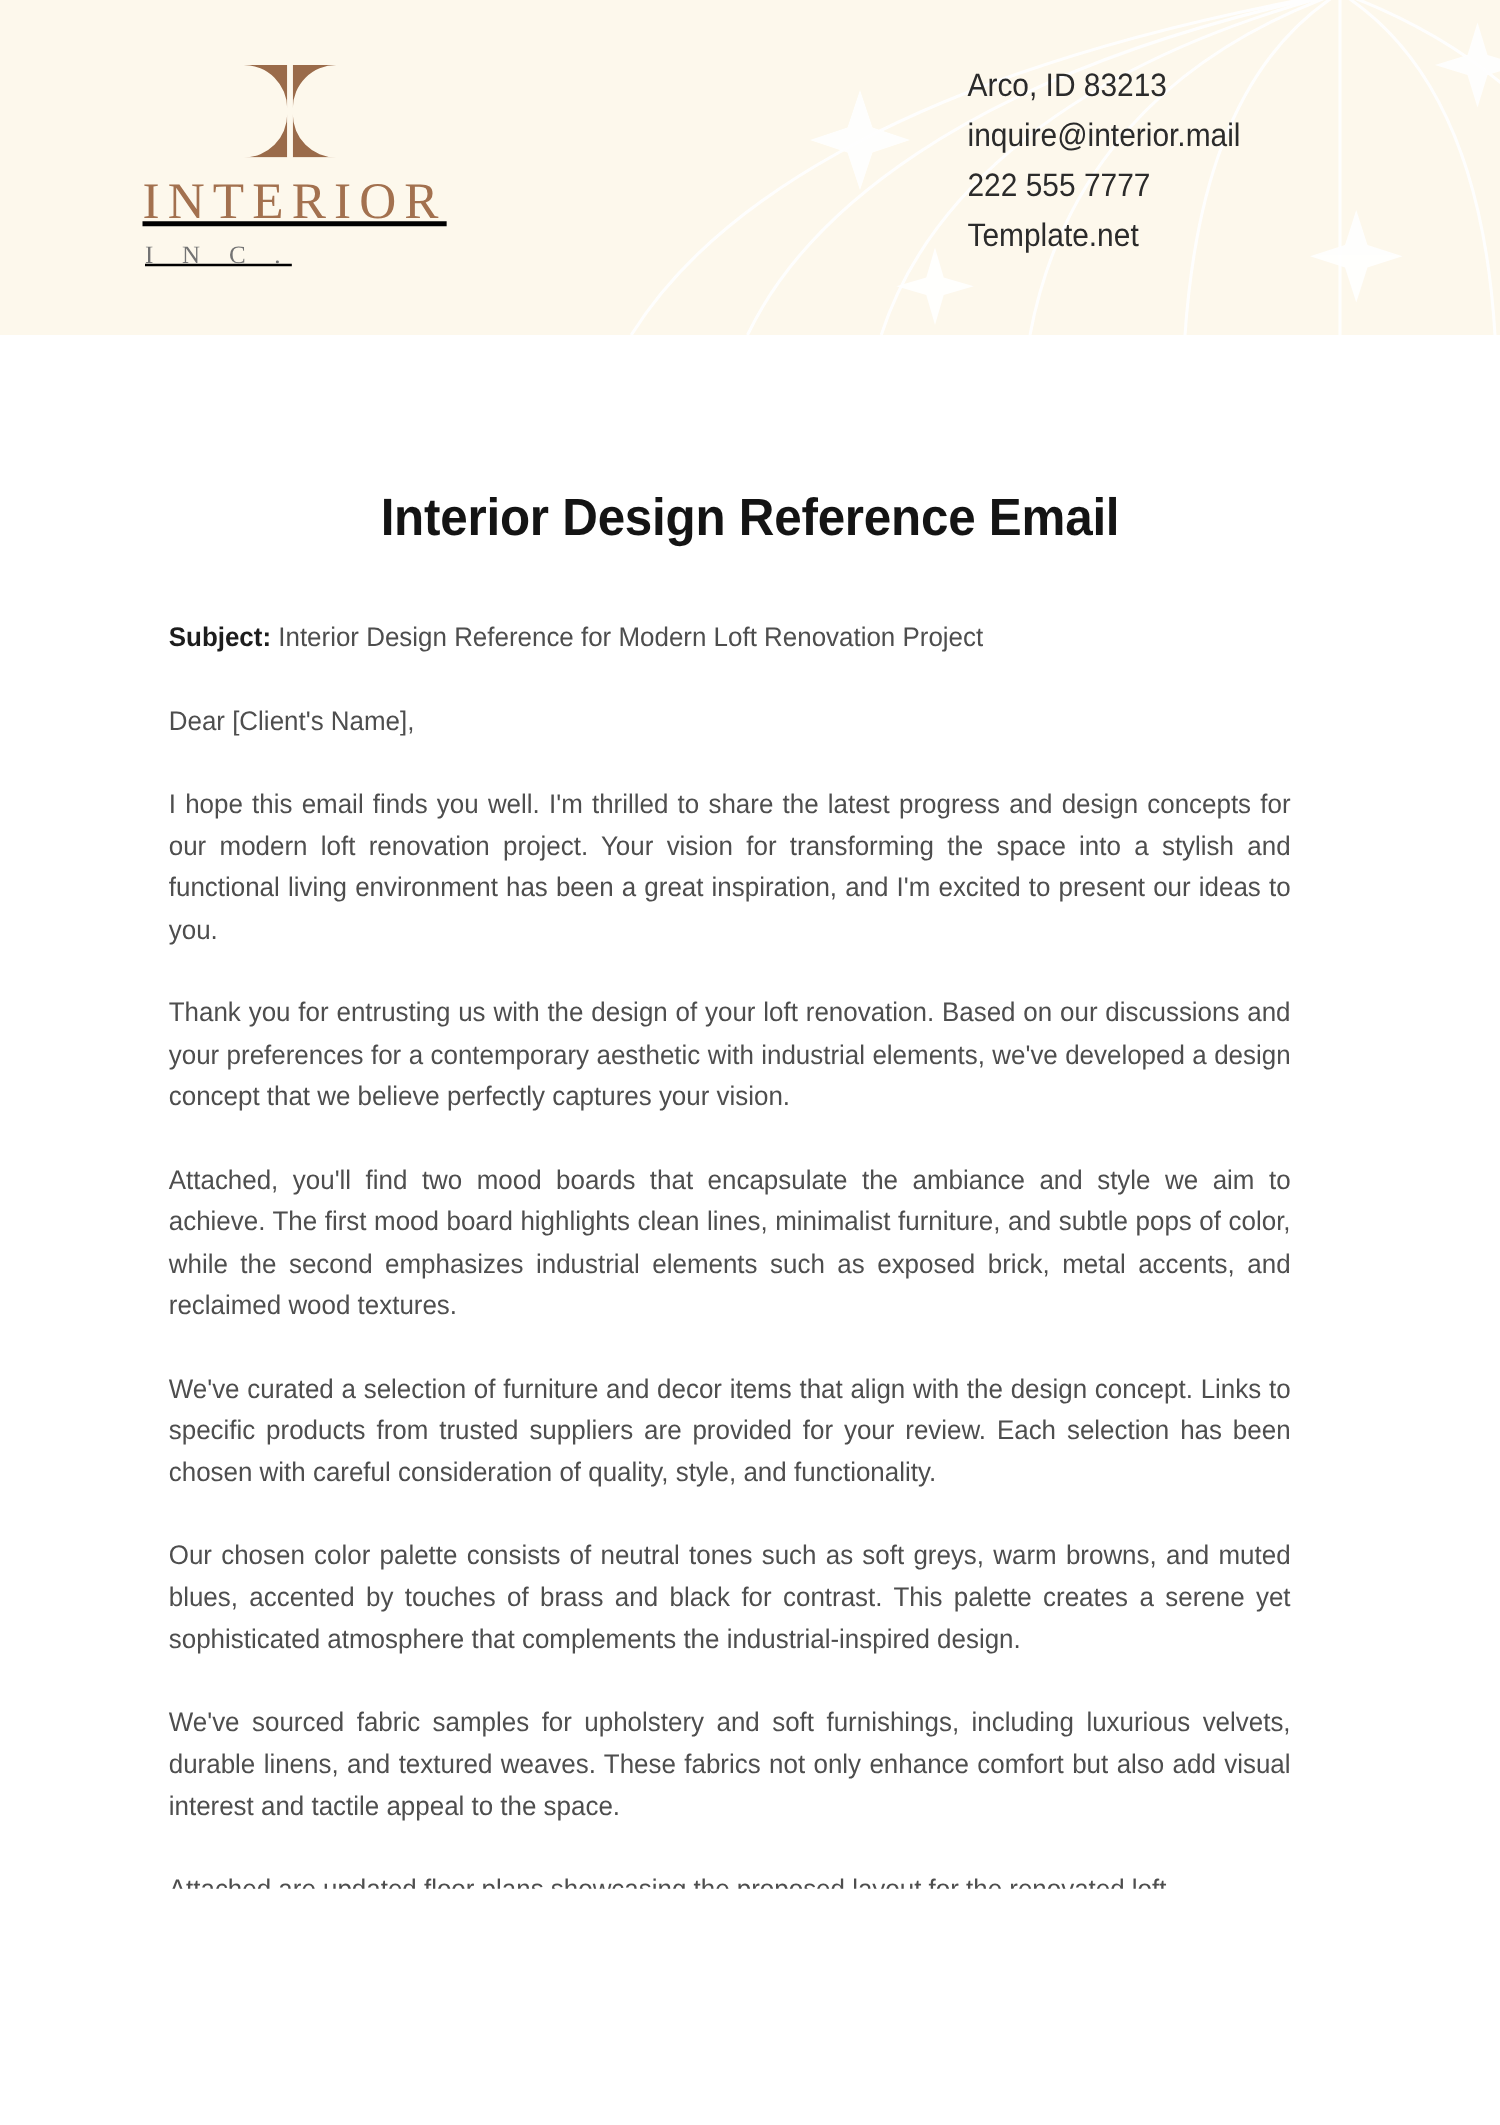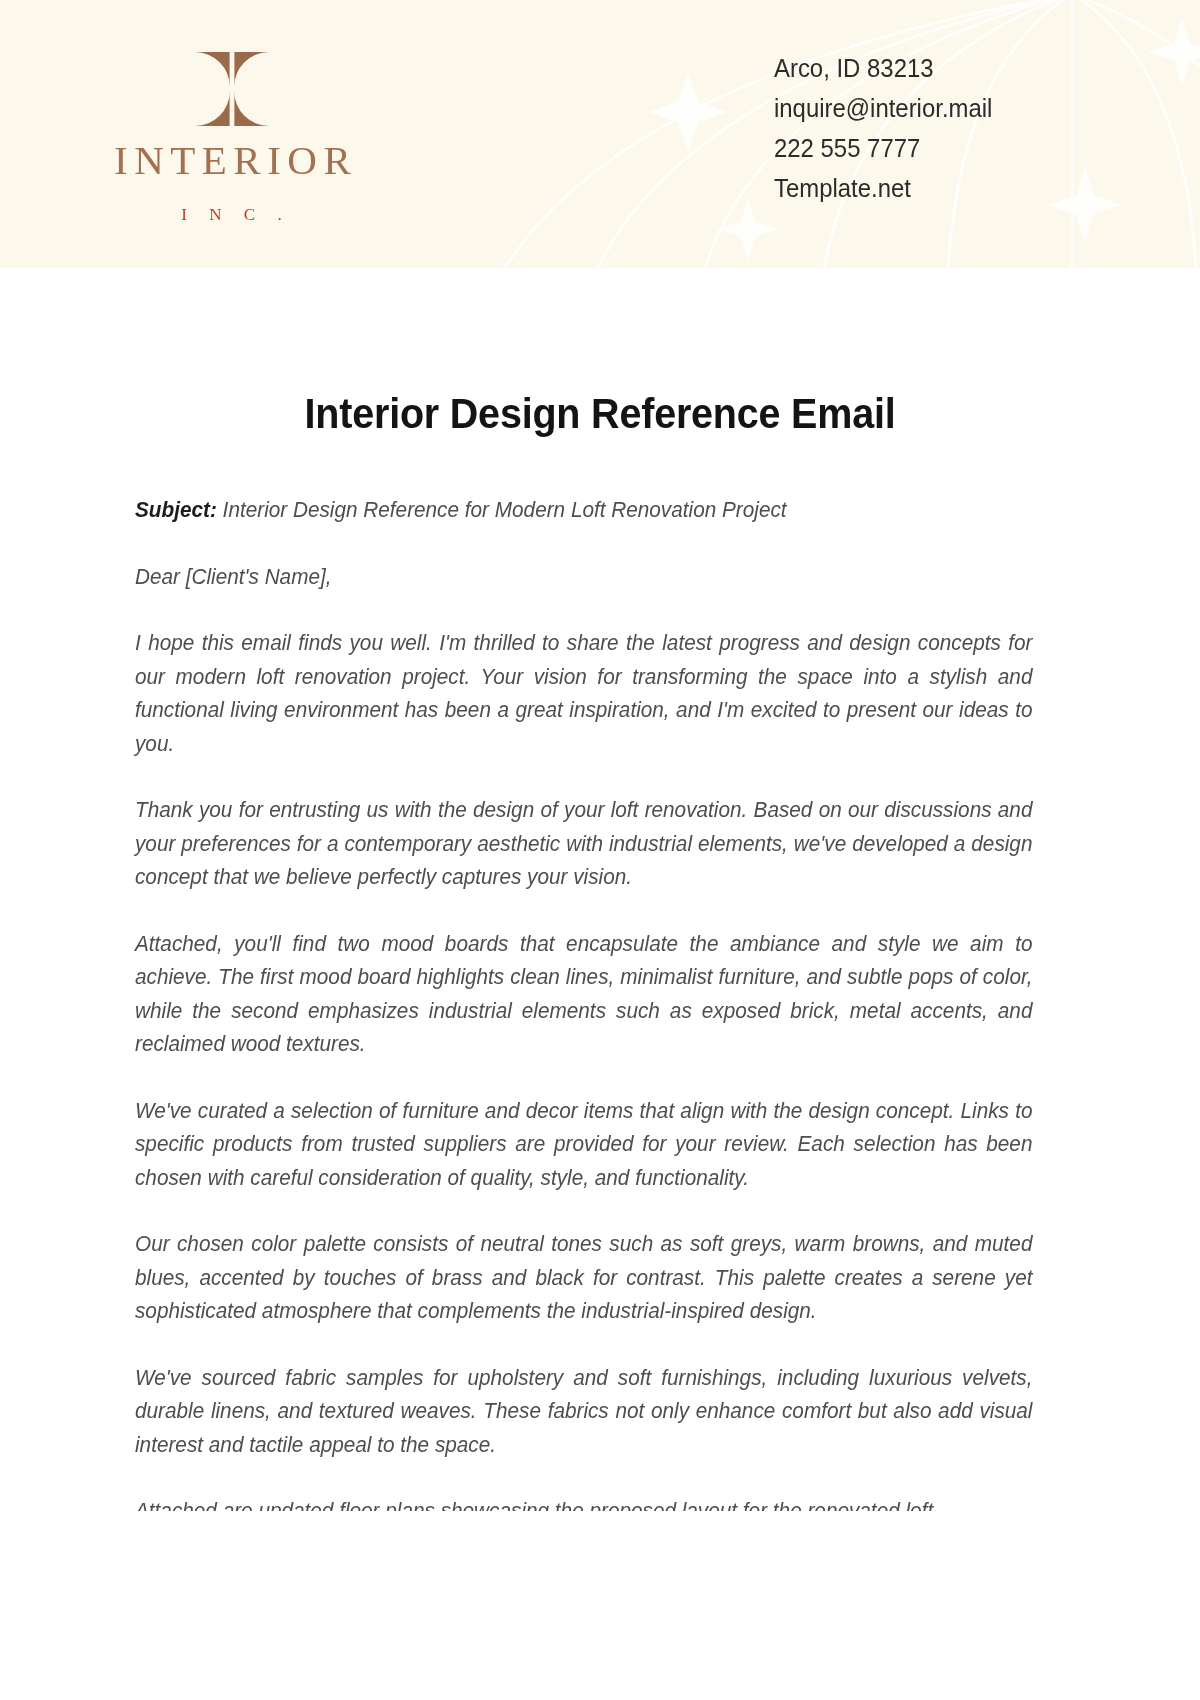--- a/index.html
+++ b/index.html
@@ -36,43 +36,44 @@
     width: 1200px;
     height: 268px;
   }
 
   
   .logo-block {
     position: absolute;
     left: 108px;
     top: 52px;
     width: 248px;
-    text-align: center;
+    text-align: left;
+    text-decoration: underline;
   }
   .logo-mark {
     width: 74px;
     height: 74px;
     margin: 0 auto 14px auto;
     display: block;
   }
   .logo-word {
     font-family: "Liberation Serif", serif;
     font-size: 41px;
     letter-spacing: 6.5px;
     color: #a3714f;
     line-height: 1;
     margin-left: 6px;
     white-space: nowrap;
   }
   .logo-sub {
     font-family: "Liberation Serif", serif;
-    font-size: 17px;
+    font-size: 20px;
     letter-spacing: 9px;
-    color: #c2410c;
-    margin-top: 24px;
+    color: #737373;
+    margin-top: 12px;
     margin-left: 8px;
     white-space: nowrap;
   }
 
   
   .contact {
     position: absolute;
     right: 208px;
     top: 55px;
     text-align: left;
@@ -102,21 +103,20 @@
     font-size: 42px;
     color: #141414;
     letter-spacing: -0.2px;
     margin-top: 122px;
     transform: scaleX(0.94);
   }
   .letter {
     width: 930px;
     margin: 0 auto;
     padding-top: 56px;
-    font-style: italic;
   }
   .para {
     font-family: "Liberation Sans", sans-serif;
     font-size: 21.5px;
     line-height: 33.5px;
     color: #4e4e4e;
     text-align: justify;
     margin: 0 0 33px 0;
     transform: scaleX(0.965);
     transform-origin: left top;

